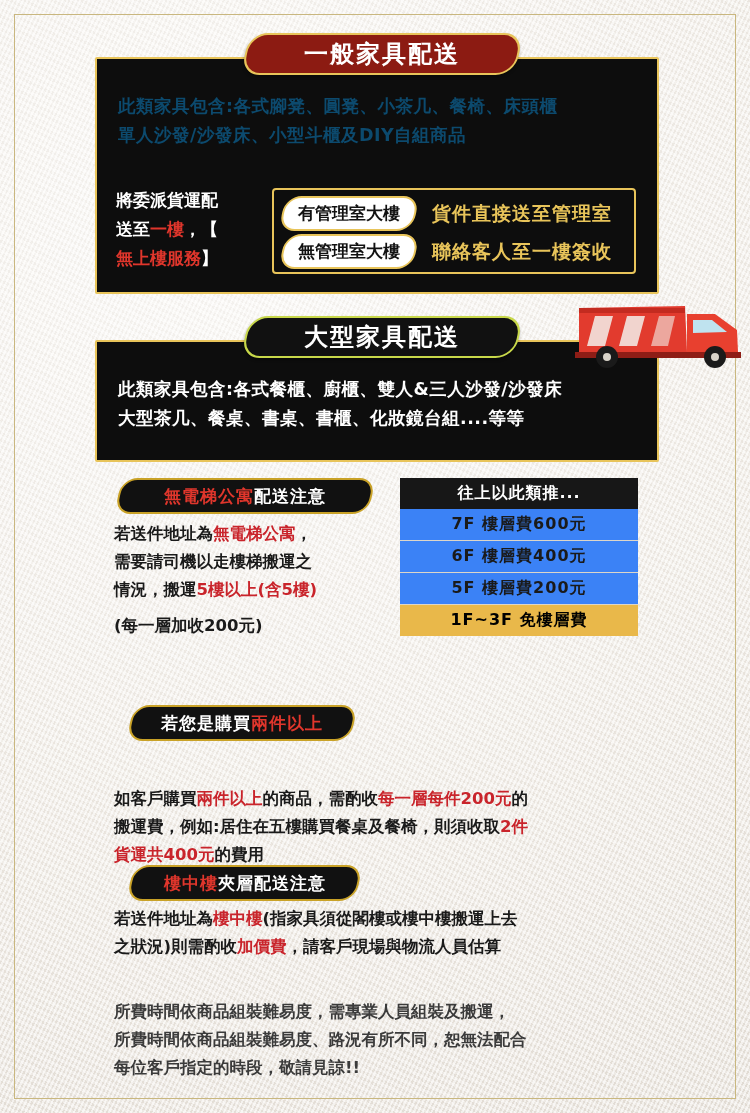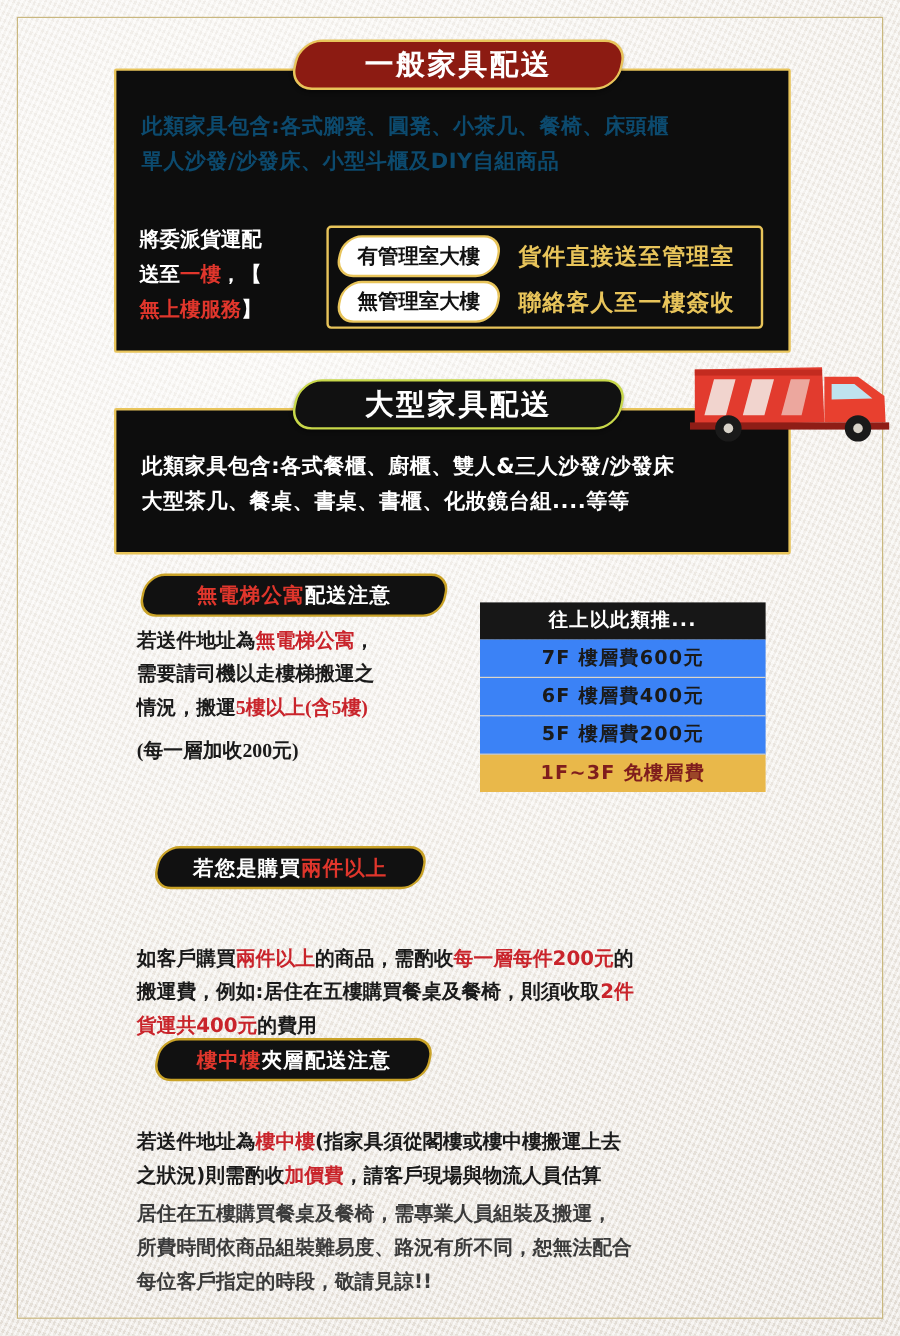--- a/index.html
+++ b/index.html
@@ -113,29 +113,29 @@
   .hdr-pill .t{
     transform:skewX(12deg);color:#ffffff;font-size:17px;font-weight:bold;letter-spacing:1px;
     white-space:nowrap;
   }
   .body-text{
     position:absolute;color:#1a1a1a;font-size:16.5px;line-height:28px;font-weight:bold;
   }
   .muted{color:#3b3b3b;}
 
   
-  #feetable{position:absolute;left:400px;top:502px;width:238px;}
+  #feetable{position:absolute;left:400px;top:478px;width:238px;}
   .fee-row{
     height:31px;display:flex;align-items:center;justify-content:center;
     font-size:16px;font-weight:bold;letter-spacing:1px;
     border-bottom:1px solid #ddd6c8;
   }
   .fee-head{background:#171717;color:#ffffff;border-bottom:none;}
   .fee-cell{background:#3b82f6;color:#1a1a1a;}
-  .fee-last{background:#e9b84a;color:#7f1d1d;border-bottom:none;}
+  .fee-last{background:#e9b84a;color:#000000;border-bottom:none;}
 
   .red{color:#c9242b;}
 </style>
 </head>
 <body>
 
 <div class="paper"></div>
 <div class="frame"></div>
 
 <div class="panel" id="sec1"></div>
@@ -201,21 +201,21 @@
     <circle cx="140" cy="57" r="4" fill="#d8d3c9"></circle>
   </svg>
 </div>
 
 <div class="hdr-pill" style="left:118px;top:478px;width:250px;">
   <div class="t">
     <span class="hl-red">無電梯公寓</span><span>配送注意</span>
   </div>
 </div>
 
-<div class="body-text" style="left:114px;top:520px;width:280px;font-family:Liberation Serif, serif;">
+<div class="body-text" style="left:114px;top:520px;width:280px;">
   <div>
     <span>若送件地址為</span><span class="red">無電梯公寓</span><span>，</span>
   </div>
   <div>需要請司機以走樓梯搬運之</div>
   <div>
     <span>情況，搬運</span><span class="red">5樓以上(含5樓)</span>
   </div>
   <div style="height:8px;"></div>
   <div>
     <span>(每一層加收</span><span>200元</span><span>)</span>
@@ -247,26 +247,26 @@
     <span class="red">貨運共400元</span><span>的費用</span>
   </div>
 </div>
 
 <div class="hdr-pill" style="left:130px;top:865px;width:225px;">
   <div class="t">
     <span class="hl-red">樓中樓</span><span>夾層配送注意</span>
   </div>
 </div>
 
-<div class="body-text" style="left:114px;top:905px;width:530px;margin-top:33px;">
+<div class="body-text" style="left:114px;top:905px;width:530px;">
   <div>
     <span>若送件地址為</span><span class="red">樓中樓</span><span>(指家具須從閣樓或樓中樓搬運上去</span>
   </div>
   <div>
     <span>之狀況)則需酌收</span><span class="red">加價費</span><span>，請客戶現場與物流人員估算</span>
   </div>
 </div>
 
 <div class="body-text muted" style="left:114px;top:998px;width:540px;">
-  <div>居住在五樓購買餐桌及餐椅，需專業人員組裝及搬運，</div>
+  <div>所費時間依商品組裝難易度，需專業人員組裝及搬運，</div>
   <div>所費時間依商品組裝難易度、路況有所不同，恕無法配合</div>
   <div>每位客戶指定的時段，敬請見諒!!</div>
 </div>
 
 </body></html>

